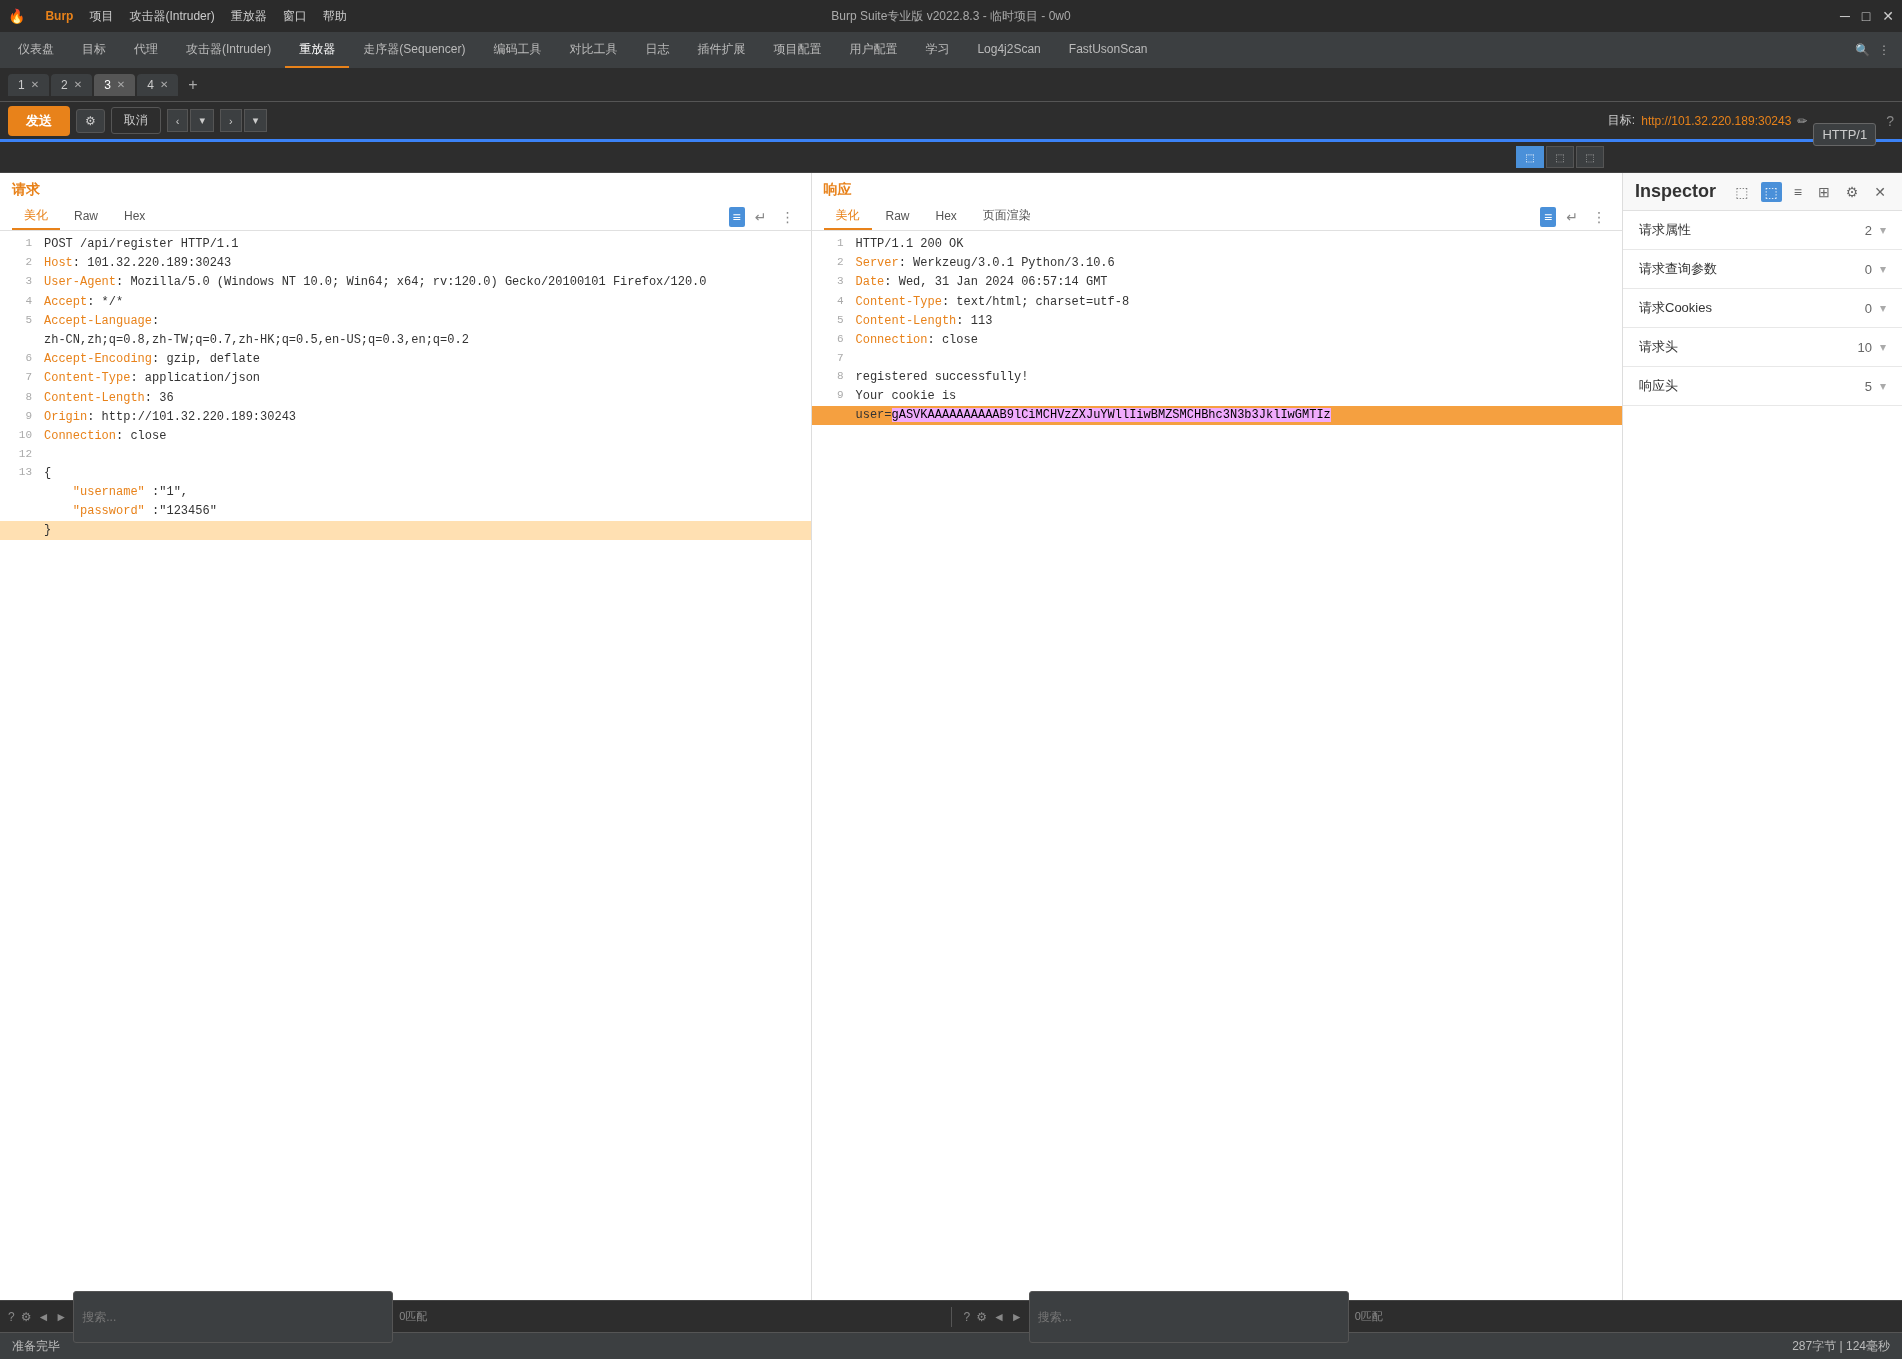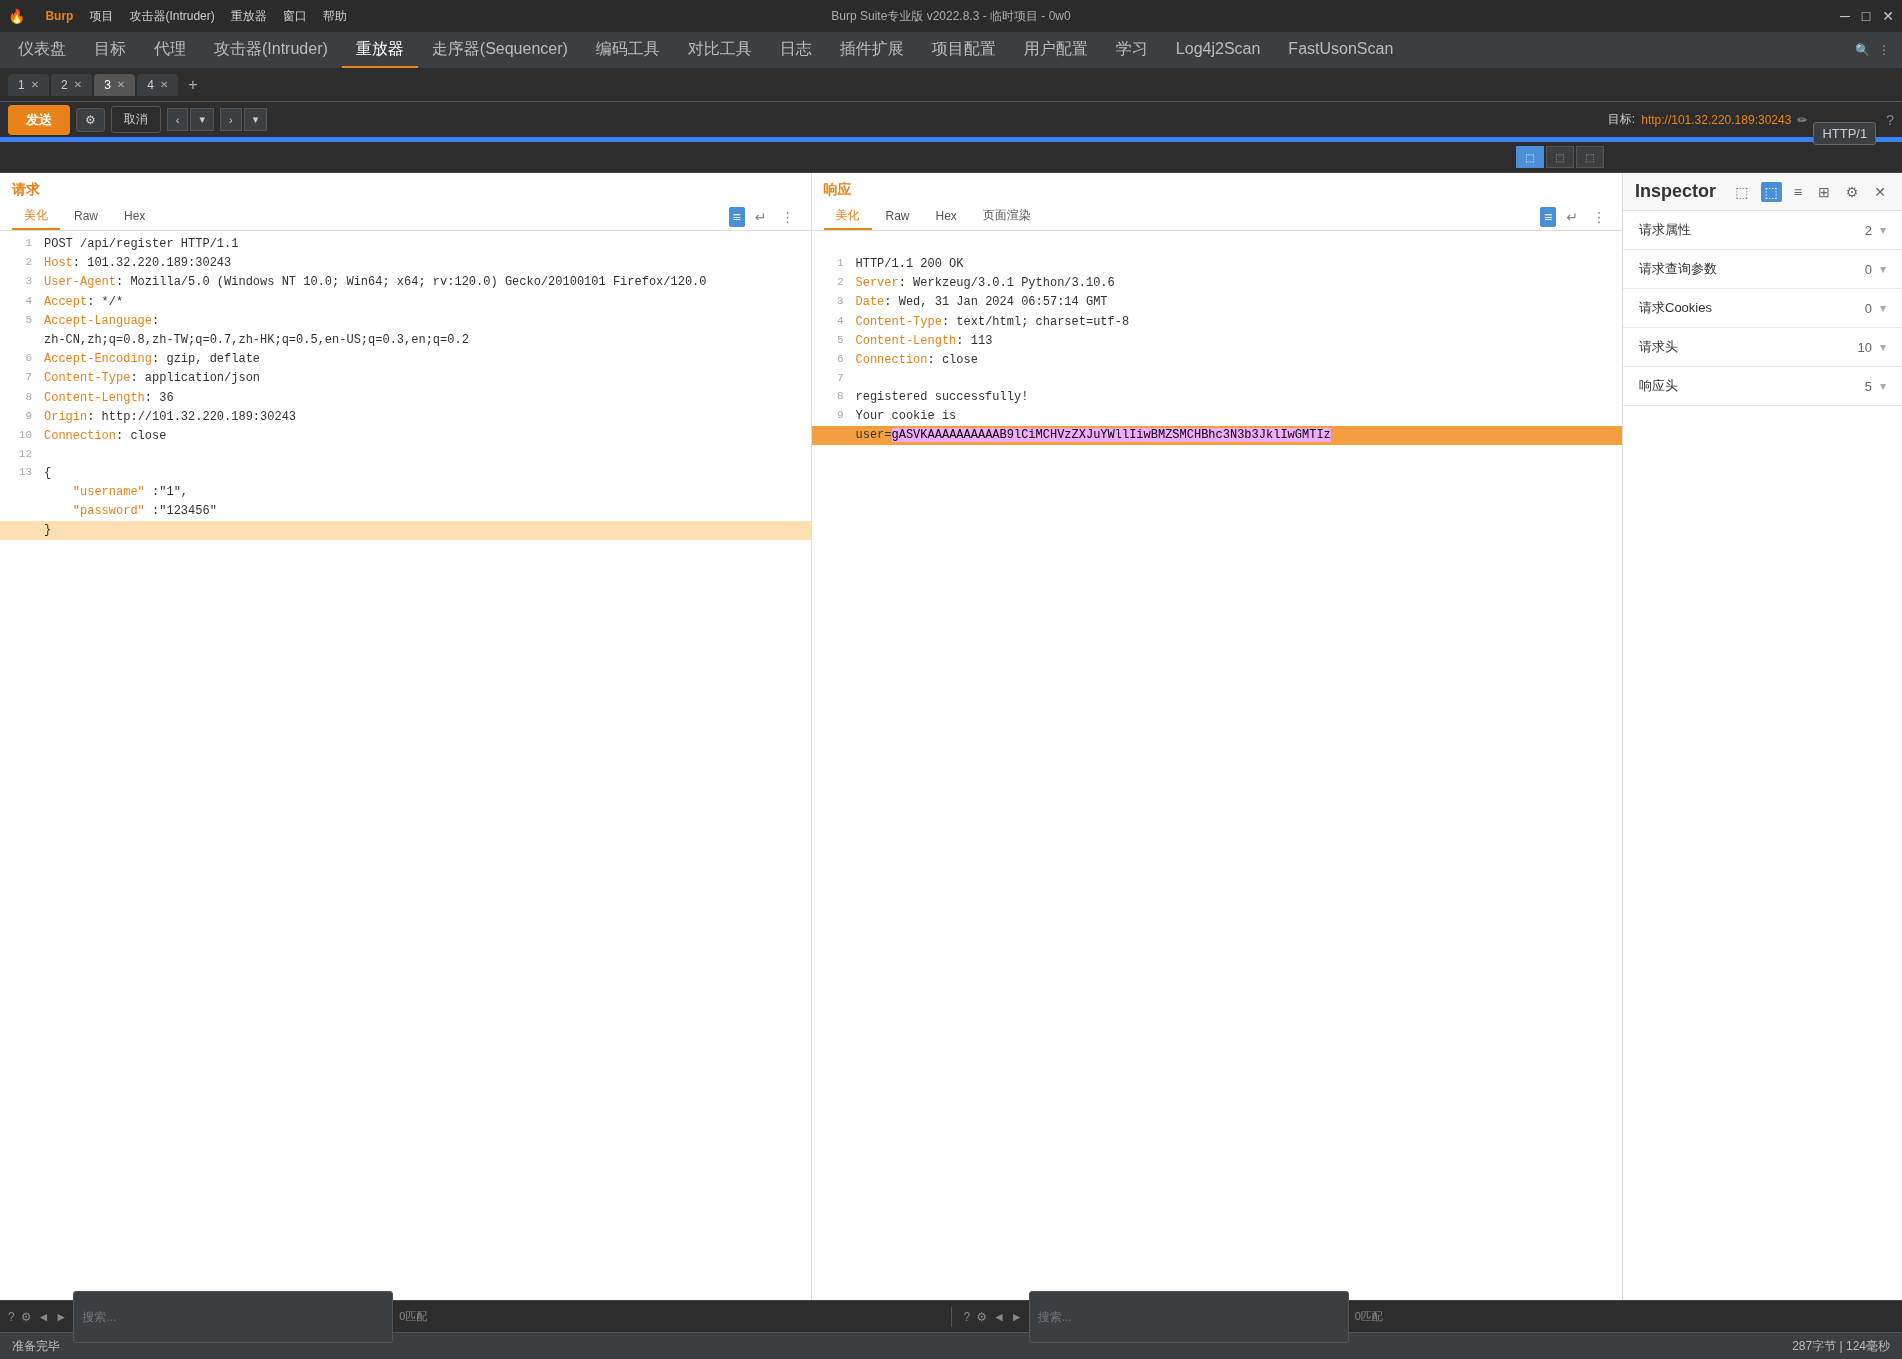--- a/index.html
+++ b/index.html
@@ -27,21 +27,21 @@
       display: flex;
       align-items: stretch;
       padding: 0 4px;
       overflow: hidden;
     }
     .nav-tab {
       padding: 0 14px;
       display: flex;
       align-items: center;
       color: #bbb;
-      font-size: 16px;
+      font-size: 12px;
       cursor: pointer;
       border-bottom: 2px solid transparent;
       white-space: nowrap;
     }
     .nav-tab.active { color: #fff; border-bottom: 2px solid #e8821a; }
 
     
     #repeater-tabs {
       background: #2d2d2d;
       height: 34px;
@@ -67,21 +67,21 @@
     .rep-tab-add { color: #aaa; padding: 4px 8px; cursor: pointer; font-size: 16px; }
 
     
     #toolbar {
       background: #2d2d2d;
       height: 40px;
       display: flex;
       align-items: center;
       padding: 0 8px;
       gap: 6px;
-      border-bottom: 5px solid #3b82f6;
+      border-bottom: 3px solid #3b82f6;
     }
     .btn-send {
       background: #e8821a;
       color: #fff;
       border: none;
       padding: 6px 18px;
       border-radius: 4px;
       font-size: 13px;
       cursor: pointer;
       font-weight: bold;
@@ -297,21 +297,21 @@
       height: 20px;
       cursor: pointer;
       display: flex;
       align-items: center;
       justify-content: center;
       font-size: 10px;
     }
     .view-btn.active { background: #4a90d9; color: #fff; border-color: #4a90d9; }
 
     
-    #response-area { display: flex; flex-direction: column; flex: 1; background: #fff; min-width: 0; gap: 20px; }
+    #response-area { display: flex; flex-direction: column; flex: 1; background: #fff; min-width: 0; }
   </style>
 </head>
 <body>
 
 <div id="title-bar">
   <div style="display:flex; align-items:center; gap:8px;">
     <span class="logo">🔥</span>
     <span style="color:#e8821a; font-weight:bold;">Burp</span>
     <div id="menu-bar" style="display:flex; gap:16px; margin-left:8px;">
       <span style="color:#ccc; cursor:pointer; font-size:12px;">项目</span>

